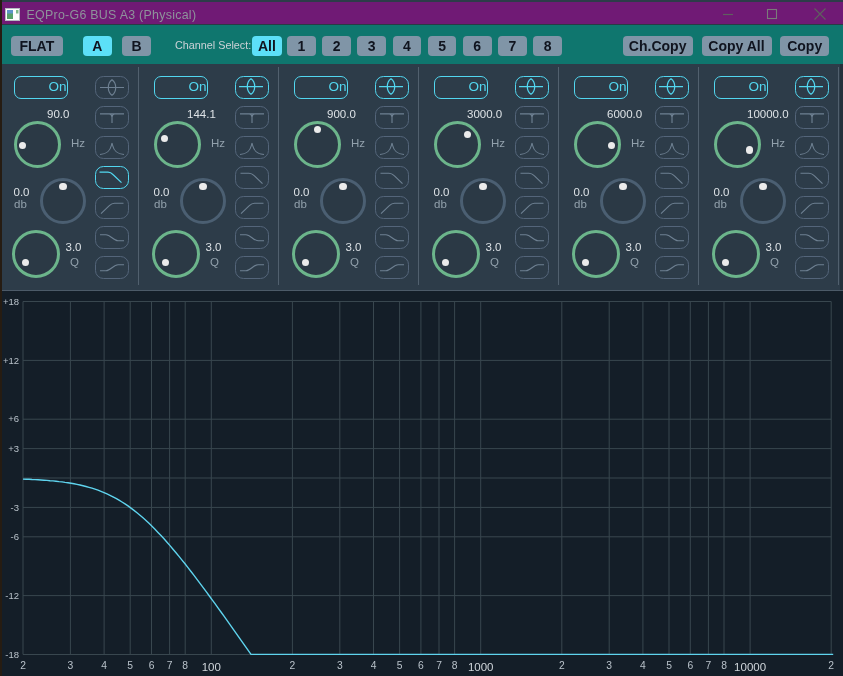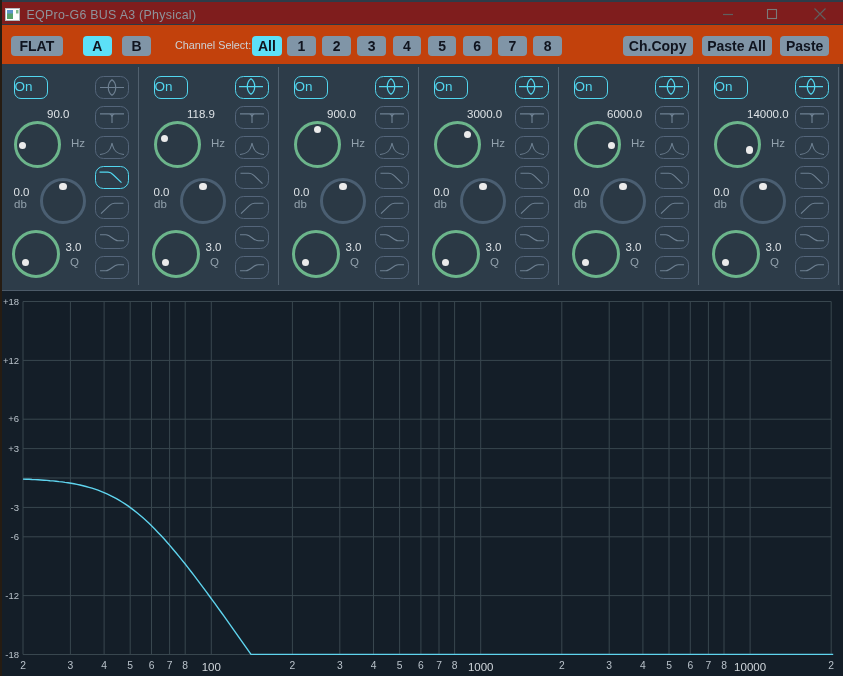--- a/index.html
+++ b/index.html
@@ -1,28 +1,28 @@
 <!DOCTYPE html>
 <html><head><meta charset="utf-8"><style>
 *{margin:0;padding:0;box-sizing:border-box}
 html,body{width:843px;height:676px;overflow:hidden;font-family:"Liberation Sans",sans-serif;background:#2d3c49}
 #win{position:absolute;inset:0;width:843px;height:676px}
-#titlebar{position:absolute;left:0;top:2px;width:100%;height:24px;background:#7f1d1d}
+#titlebar{position:absolute;left:0;top:2px;width:100%;height:24px;background:#701a75}
 #ticon{position:absolute;left:5px;top:6px}
 #ttext{position:absolute;left:26.5px;top:6px;font-size:12.4px;letter-spacing:0.28px;color:#8e939b}
 .wb{position:absolute;top:0;height:24px;width:30px}
-#toolbar{position:absolute;left:0;top:24px;width:100%;height:40px;background:#c2410c;border-top:1px solid #2c3945}
+#toolbar{position:absolute;left:0;top:24px;width:100%;height:40px;background:#0f766e;border-top:1px solid #2c3945}
 .btn{position:absolute;top:10.5px;height:20px;background:#8095a7;border-radius:4px;color:#10141f;
  font-weight:bold;font-size:14px;text-align:center;line-height:20px}
 .cyan{background:#5ce0f8}
 #chsel{position:absolute;left:175px;top:14px;font-size:10.8px;color:#ccd2d7}
 #bandarea{position:absolute;left:0;top:64px;width:100%;height:226px;background:#2d3c49}
 .vsep{position:absolute;top:3px;width:1px;height:218px;background:#51606e}
-.onbtn{position:absolute;width:34px;height:23.5px;border:1.5px solid #52d7f0;border-radius:7px;
- color:#52d7f0;font-size:13.5px;text-align:left;line-height:20.5px}
+.onbtn{position:absolute;width:54px;height:23.5px;border:1.5px solid #52d7f0;border-radius:7px;
+ color:#52d7f0;font-size:13.5px;text-align:right;line-height:20.5px}
 .val{position:absolute;font-size:11.5px;color:#dde2e6}
 .unit{position:absolute;font-size:11.5px;color:#92a1ac}
 .knob{position:absolute;border-radius:50%;background:#2b3945}
 .kg{border:3.4px solid #6cb58b}
 .kb{border:3.4px solid #4b5f72}
 .dot{position:absolute;width:7.2px;height:7.2px;border-radius:50%;background:#ebebeb}
 .ibtn{position:absolute;width:34px;height:23px;border:1.2px solid #54657a;border-radius:8.5px}
 .ibtn svg{position:absolute;left:-1px;top:-1px}
 .ibtn path{fill:none;stroke:#6e8092;stroke-width:1.15}
 .ibtn.sel{border:1.5px solid #52d7f0}
@@ -63,22 +63,22 @@
  <div class="btn cyan" style="left:252.2px;width:29.5px">All</div>
  <div class="btn" style="left:287.1px;width:28.7px">1</div>
  <div class="btn" style="left:322.3px;width:28.7px">2</div>
  <div class="btn" style="left:357.4px;width:28.7px">3</div>
  <div class="btn" style="left:392.6px;width:28.7px">4</div>
  <div class="btn" style="left:427.7px;width:28.7px">5</div>
  <div class="btn" style="left:462.9px;width:28.7px">6</div>
  <div class="btn" style="left:498.0px;width:28.7px">7</div>
  <div class="btn" style="left:533.2px;width:28.7px">8</div>
  <div class="btn" style="left:622.5px;width:70.3px">Ch.Copy</div>
- <div class="btn" style="left:701.5px;width:70px">Paste All</div>
- <div class="btn" style="left:780.2px;width:49px">Paste</div>
+ <div class="btn" style="left:701.5px;width:70px">Copy All</div>
+ <div class="btn" style="left:780.2px;width:49px">Copy</div>
 </div>
 <div id="bandarea">
 <div class="onbtn" style="left:13.5px;top:11.5px">On</div>
       <div class="val" style="left:47.0px;top:43.5px">90.0</div>
       <div class="unit" style="left:71.0px;top:72.5px">Hz</div>
       <div class="knob kg" style="left:13.5px;top:56.5px;width:47px;height:47px"></div>
       <div class="dot" style="left:19.3px;top:78.2px"></div>
       <div class="val" style="left:13.5px;top:121.5px">0.0</div>
       <div class="unit" style="left:14.0px;top:133.5px">db</div>
       <div class="knob kb" style="left:40.0px;top:114.0px;width:46px;height:46px"></div>
@@ -117,21 +117,21 @@
           <path d="M5 8.5 H11 C15.5 8.5 18.5 14.5 23 14.5 H29"></path>
         </svg>
       </div>
       <div class="ibtn" style="left:94.5px;top:192.1px">
         <svg width="34" height="23" viewBox="0 0 34 22.6">
           <path d="M5 14.5 H11 C15.5 14.5 18.5 8.5 23 8.5 H29"></path>
         </svg>
       </div>
       <div class="vsep" style="left:138px"></div>
       <div class="onbtn" style="left:153.5px;top:11.5px">On</div>
-      <div class="val" style="left:187.0px;top:43.5px">118.9</div>
+      <div class="val" style="left:187.0px;top:43.5px">144.1</div>
       <div class="unit" style="left:211.0px;top:72.5px">Hz</div>
       <div class="knob kg" style="left:153.5px;top:56.5px;width:47px;height:47px"></div>
       <div class="dot" style="left:160.5px;top:70.5px"></div>
       <div class="val" style="left:153.5px;top:121.5px">0.0</div>
       <div class="unit" style="left:154.0px;top:133.5px">db</div>
       <div class="knob kb" style="left:180.0px;top:114.0px;width:46px;height:46px"></div>
       <div class="dot" style="left:199.4px;top:119.2px"></div>
       <div class="val" style="left:205.5px;top:176.5px">3.0</div>
       <div class="unit" style="left:210.0px;top:191.5px">Q</div>
       <div class="knob kg" style="left:152.0px;top:165.5px;width:48px;height:48px"></div>
@@ -313,21 +313,21 @@
           <path d="M5 8.5 H11 C15.5 8.5 18.5 14.5 23 14.5 H29"></path>
         </svg>
       </div>
       <div class="ibtn" style="left:654.5px;top:192.1px">
         <svg width="34" height="23" viewBox="0 0 34 22.6">
           <path d="M5 14.5 H11 C15.5 14.5 18.5 8.5 23 8.5 H29"></path>
         </svg>
       </div>
       <div class="vsep" style="left:698px"></div>
       <div class="onbtn" style="left:713.5px;top:11.5px">On</div>
-      <div class="val" style="left:747.0px;top:43.5px">14000.0</div>
+      <div class="val" style="left:747.0px;top:43.5px">10000.0</div>
       <div class="unit" style="left:771.0px;top:72.5px">Hz</div>
       <div class="knob kg" style="left:713.5px;top:56.5px;width:47px;height:47px"></div>
       <div class="dot" style="left:746.3px;top:82.4px"></div>
       <div class="val" style="left:713.5px;top:121.5px">0.0</div>
       <div class="unit" style="left:714.0px;top:133.5px">db</div>
       <div class="knob kb" style="left:740.0px;top:114.0px;width:46px;height:46px"></div>
       <div class="dot" style="left:759.4px;top:119.2px"></div>
       <div class="val" style="left:765.5px;top:176.5px">3.0</div>
       <div class="unit" style="left:770.0px;top:191.5px">Q</div>
       <div class="knob kg" style="left:712.0px;top:165.5px;width:48px;height:48px"></div>

